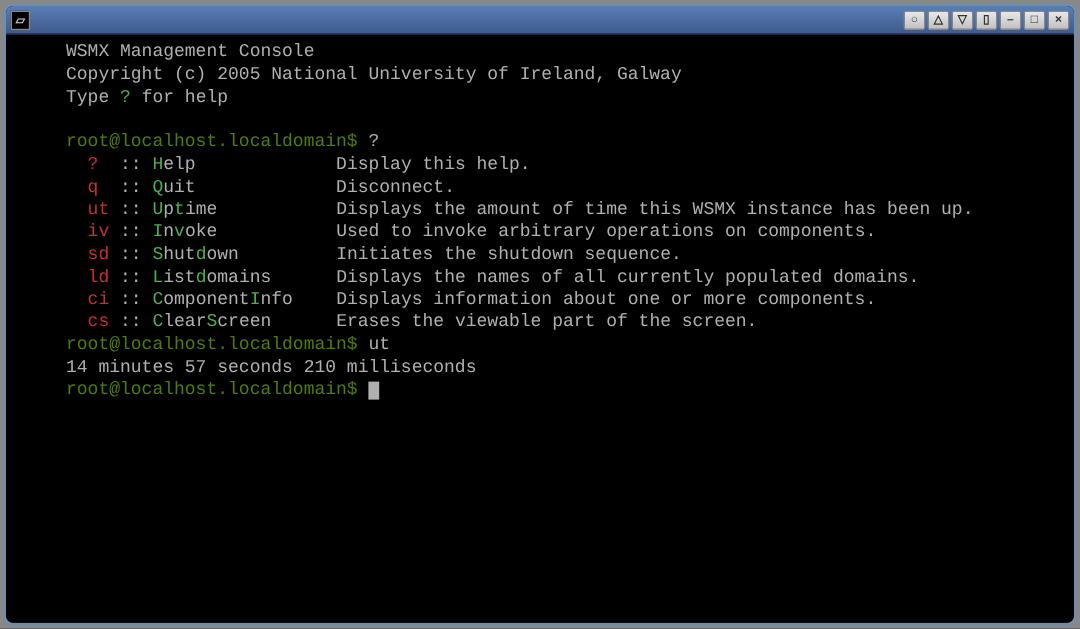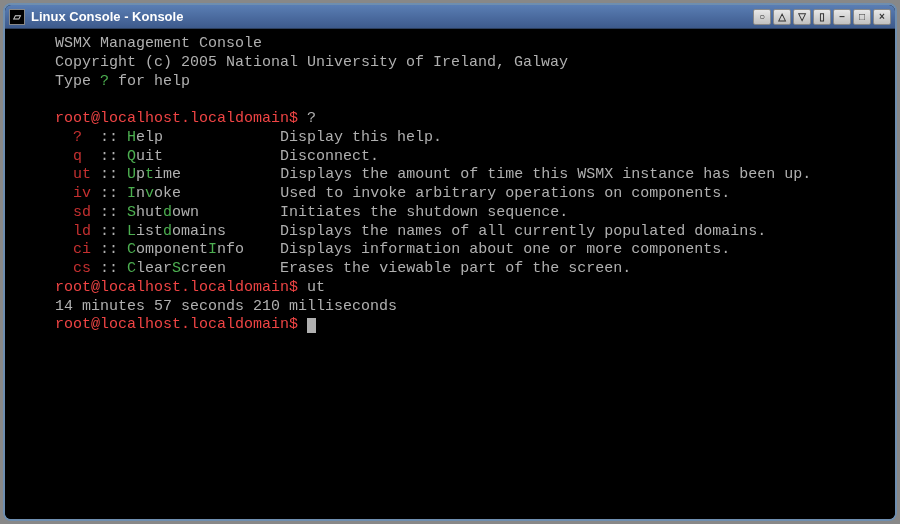--- a/index.html
+++ b/index.html
@@ -76,38 +76,37 @@
     padding: 6px 8px;
     font-family: "Courier New", monospace;
     font-size: 15px;
     line-height: 1.25;
     color: #b0b0b0;
     white-space: pre;
     overflow: hidden;
   }
   .red { color: #c53030; }
   .green { color: #4caf50; }
-  .prompt { color: #ef4444; }
+  .prompt { color: #4d7c0f; }
   .cursor {
     display: inline-block;
     width: 9px;
     height: 15px;
     background: #b0b0b0;
     vertical-align: text-bottom;
   }
   .ln { display: block; margin-left: 42px; }
 </style>
 </head>
 <body>
 
 <div class="window">
   <div class="titlebar">
     <div class="title-left">
       <span class="app-icon">▱</span>
-      <span>Linux Console - Konsole</span>
     </div>
     <div class="title-buttons">
       <div class="tbtn">○</div>
       <div class="tbtn">△</div>
       <div class="tbtn">▽</div>
       <div class="tbtn">▯</div>
       <div class="tbtn">–</div>
       <div class="tbtn">□</div>
       <div class="tbtn">×</div>
     </div>

